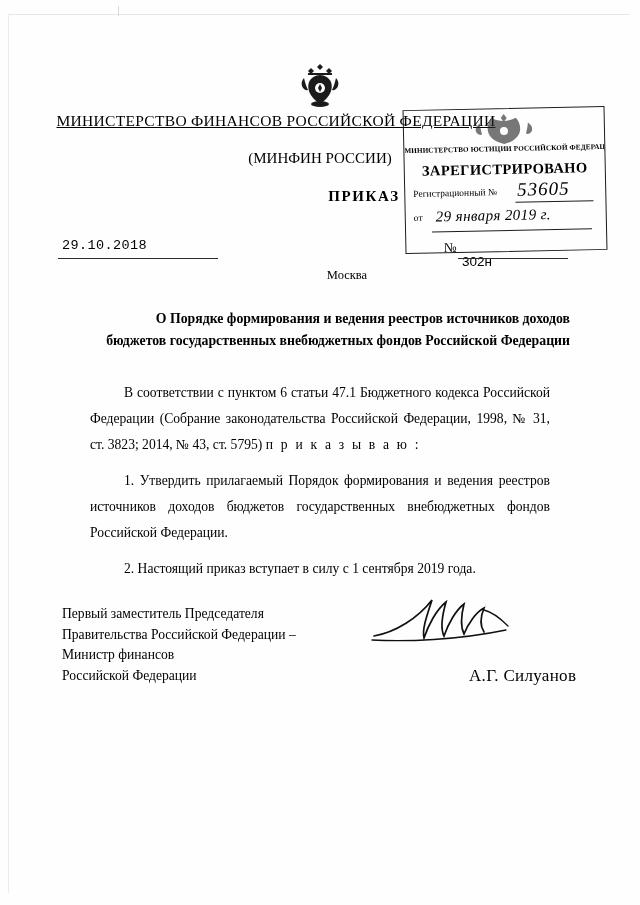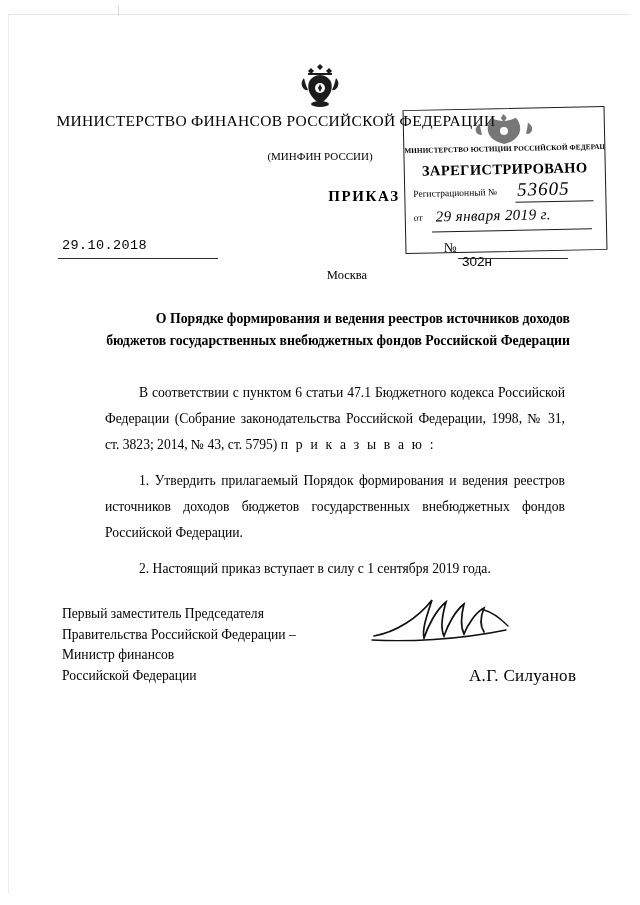--- a/index.html
+++ b/index.html
@@ -57,28 +57,29 @@
   
   .ministry-title {
     position: absolute;
     top: 112px;
     left: 0;
     width: 552px;
     text-align: center;
     font-size: 15.5px;
     letter-spacing: 0.3px;
     white-space: nowrap;
+    text-decoration: underline;
   }
   .ministry-short {
     position: absolute;
     top: 150px;
     left: 0;
     width: 640px;
     text-align: center;
-    font-size: 11px;
+    font-size: 15px;
   }
   .doc-kind {
     position: absolute;
     top: 188px;
     left: 0;
     width: 640px;
     text-align: center;
     font-size: 15px;
     font-weight: bold;
     letter-spacing: 1.6px;
@@ -235,21 +236,20 @@
 
   
   .body-text {
     position: absolute;
     top: 380px;
     left: 90px;
     width: 460px;
     font-size: 13.6px;
     line-height: 26px;
     text-align: justify;
-    margin-left: 15px;
   }
   .body-text p {
     margin: 0 0 10px 0;
     text-indent: 34px;
   }
   .spaced {
     letter-spacing: 2.2px;
   }
 
   

